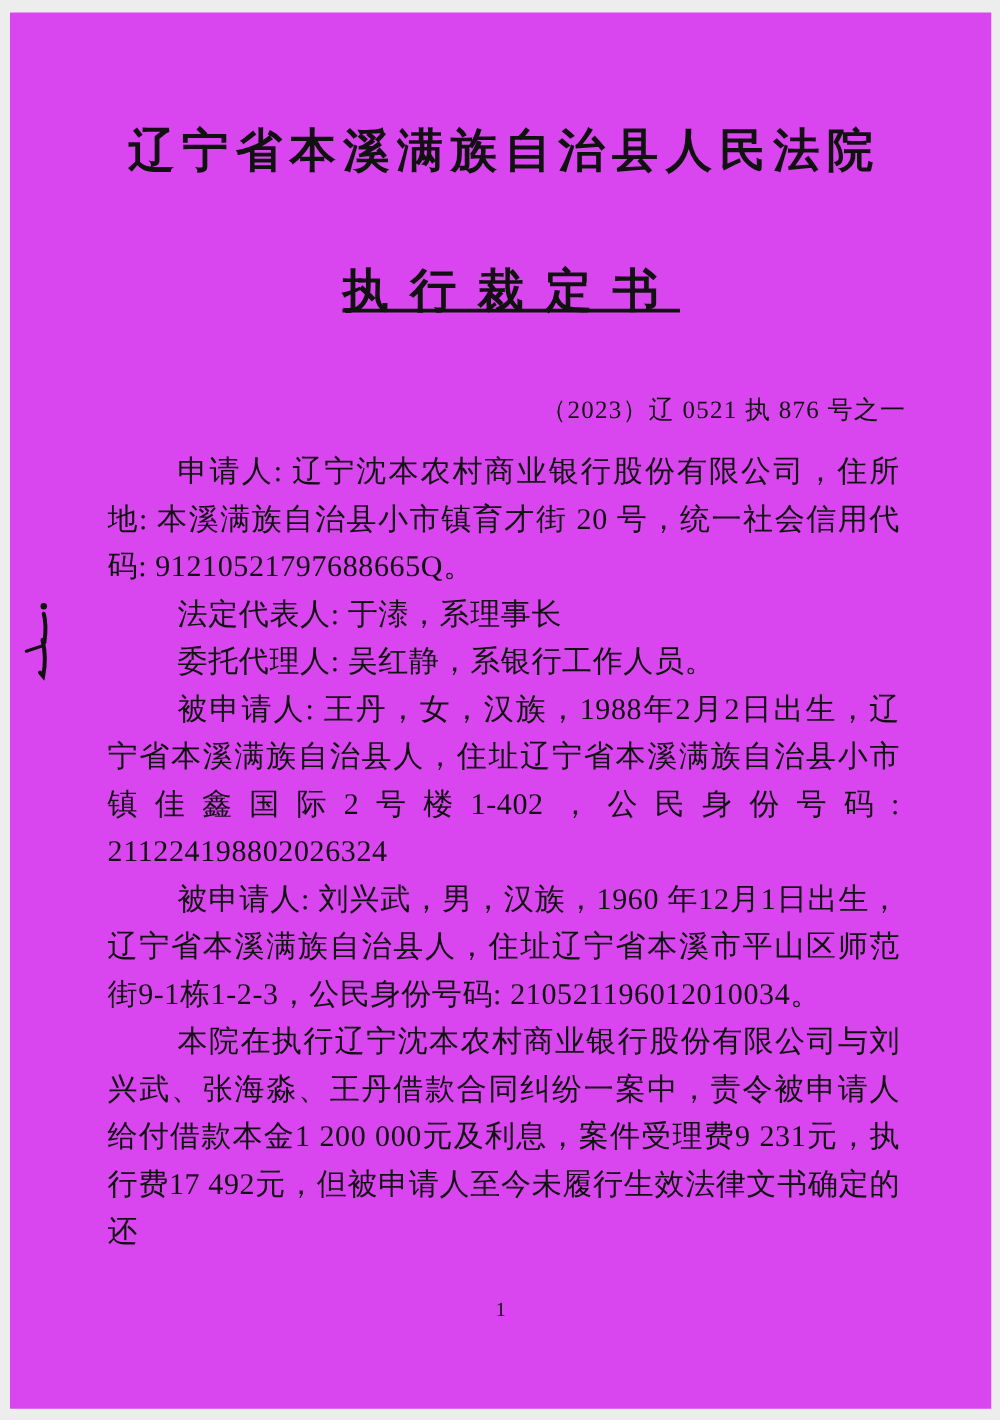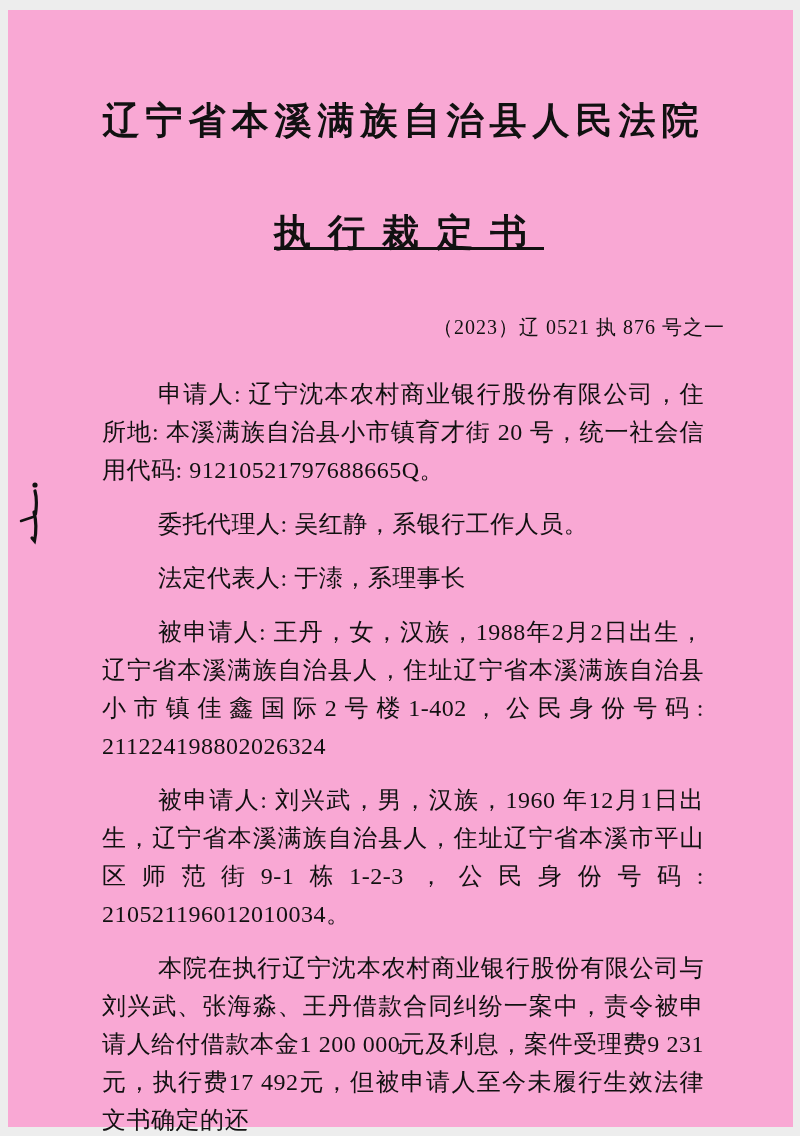--- a/index.html
+++ b/index.html
@@ -10,21 +10,21 @@
     background: #ededed;
     overflow: hidden;
     font-family: "Liberation Serif", "DejaVu Serif", serif;
   }
   .page {
     position: absolute;
     left: 8px;
     top: 10px;
     width: 785px;
     height: 1117px;
-    background: #f9a8d4;
+    background: #d946ef;
     color: #111111;
   }
   .court-name {
     position: absolute;
     top: 86px;
     left: 0;
     width: 100%;
     text-align: center;
     font-size: 37px;
     font-weight: 700;
@@ -58,21 +58,21 @@
     position: absolute;
     top: 349px;
     left: 78px;
     width: 634px;
     font-size: 24px;
     line-height: 38px;
     text-align: justify;
     letter-spacing: 0.5px;
   }
   .body-text p {
-    margin: 16px;
+    margin: 0;
     text-indent: 56px;
   }
   .page-number {
     position: absolute;
     top: 1030px;
     left: 0;
     width: 100%;
     text-align: center;
     font-size: 16px;
   }
@@ -90,22 +90,22 @@
 <div class="page">
 
   <div class="court-name">辽宁省本溪满族自治县人民法院</div>
 
   <div class="doc-title">执行裁定书</div>
 
   <div class="case-number">（2023）辽 0521 执 876 号之一</div>
 
   <div class="body-text">
     <p>申请人: 辽宁沈本农村商业银行股份有限公司，住所地: 本溪满族自治县小市镇育才街 20 号，统一社会信用代码: 91210521797688665Q。</p>
+    <p>法定代表人: 于溙，系理事长</p>
     <p>委托代理人: 吴红静，系银行工作人员。</p>
-    <p>法定代表人: 于溙，系理事长</p>
     <p>被申请人: 王丹，女，汉族，1988年2月2日出生，辽宁省本溪满族自治县人，住址辽宁省本溪满族自治县小市镇佳鑫国际2号楼1-402，公民身份号码: 211224198802026324</p>
     <p>被申请人: 刘兴武，男，汉族，1960 年12月1日出生，辽宁省本溪满族自治县人，住址辽宁省本溪市平山区师范街9-1栋1-2-3，公民身份号码: 210521196012010034。</p>
     <p>本院在执行辽宁沈本农村商业银行股份有限公司与刘兴武、张海淼、王丹借款合同纠纷一案中，责令被申请人给付借款本金1 200 000元及利息，案件受理费9 231元，执行费17 492元，但被申请人至今未履行生效法律文书确定的还</p>
   </div>
 
   <div class="page-number">1</div>
 
   <svg class="margin-marks" viewBox="0 0 26 66">
     <circle cx="17" cy="5" r="2.6" fill="#111"></circle>
     <path d="M17 11 q2.5 9 0.5 23" stroke="#111" stroke-width="3.2" fill="none" stroke-linecap="round"></path>

